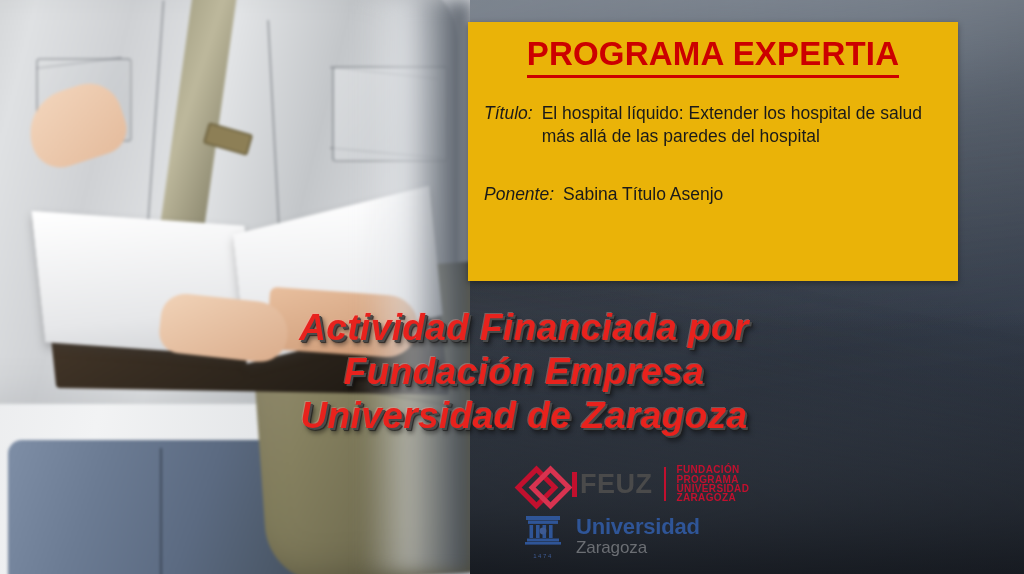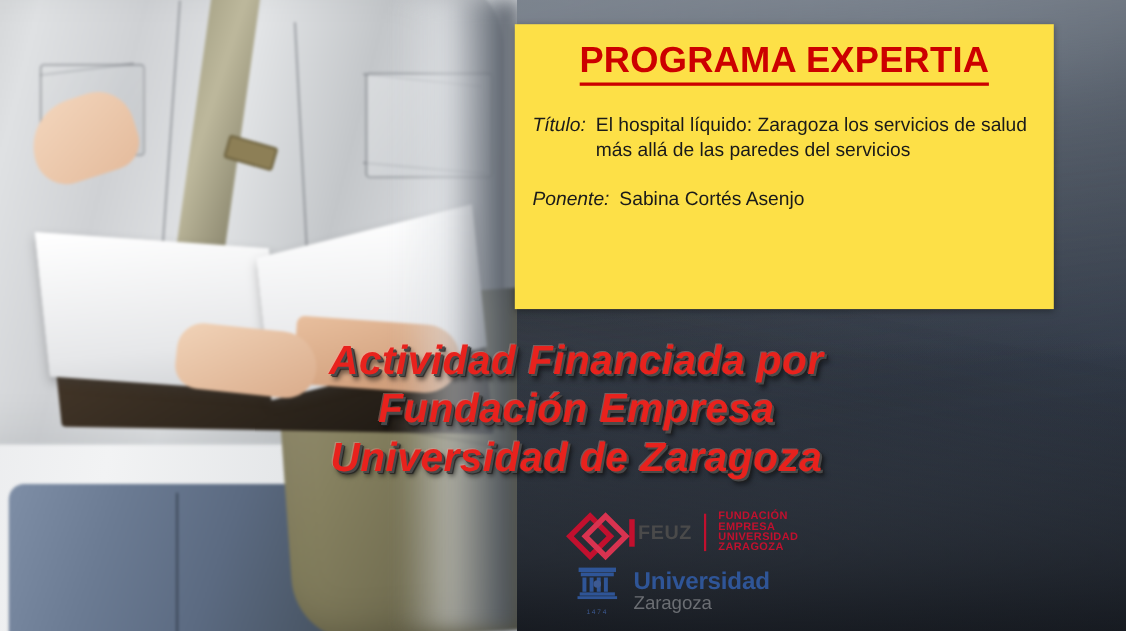--- a/index.html
+++ b/index.html
@@ -158,21 +158,21 @@
   .photo-soft{position:absolute;inset:0;filter:blur(1.4px);}
   .photo-edge{
     position:absolute;right:-2px;top:0;width:110px;height:100%;
     background:linear-gradient(to right,rgba(230,232,234,0) 0%,rgba(222,225,229,.55) 42%,rgba(58,66,78,.92) 100%);
     filter:blur(9px);
   }
 
   
   .panel{
     position:absolute;left:468px;top:22px;width:490px;height:259px;
-    background:#fde047;
+    background:#eab308;
     box-shadow:0 2px 6px rgba(0,0,0,.35);
   }
   .panel-title{
     margin:14px 0 0 0;
     text-align:center;
     color:#cc0000;
     font-size:33px;
     font-weight:bold;
     letter-spacing:.2px;
     line-height:1.1;
@@ -189,21 +189,21 @@
   .row .k{
     font-style:italic;
     white-space:nowrap;
     flex:0 0 auto;
     text-align:center;
   }
   .row .v{padding-left:9px;}
   .row.title-row{margin-bottom:0;}
   .row.title-row .v{max-width:420px;}
   .spacer{height:18px;}
-  .row.compact{margin-top:3px;}
+  .row.compact{margin-top:17px;}
 
   
   .wordart{
     position:absolute;left:0;top:306px;width:1024px;
     text-align:center;
     pointer-events:none;
   }
   .wordart div{
     font-size:37px;
     font-weight:bold;
@@ -231,21 +231,21 @@
     position:absolute;width:21px;height:21px;
     border:5px solid #c2102e;
     transform:rotate(45deg);
   }
   .dia.a{left:1px;top:5px;}
   .dia.b{left:15px;top:5px;border-color:#d83350;}
   .feuz-bar{
     width:5px;height:25px;background:#c2102e;margin-right:3px;flex:0 0 auto;
   }
   .feuz-word{
-    font-size:18px;font-weight:bold;color:#4a4a4a;letter-spacing:.5px;
+    font-size:27px;font-weight:bold;color:#4a4a4a;letter-spacing:.5px;
   }
   .feuz-sep{
     width:2px;height:34px;background:#c2102e;margin:0 11px;flex:0 0 auto;
   }
   .feuz-sub{
     font-size:10px;line-height:9.4px;color:#c2102e;letter-spacing:.35px;font-weight:bold;
   }
   .unizar{display:flex;align-items:center;margin-top:8px;}
   .unizar-mark{width:46px;flex:0 0 auto;text-align:center;}
   .unizar-year{font-size:6px;color:#3d5a93;letter-spacing:1.6px;margin-top:1px;}
@@ -301,30 +301,30 @@
   <div class="panel">
     <div class="panel-title">
       <span>PROGRAMA EXPERTIA</span>
     </div>
 
     <div class="fields">
 
       <div class="row title-row">
         <div class="k">Título:</div>
         <div class="v">
-          <div>El hospital líquido: Zaragoza los servicios de salud</div>
-          <div>más allá de las paredes del servicios</div>
+          <div>El hospital líquido: Extender los hospital de salud</div>
+          <div>más allá de las paredes del hospital</div>
         </div>
       </div>
 
       <div class="spacer"></div>
 
       <div class="row compact">
         <div class="k">Ponente:</div>
-        <div class="v">Sabina Cortés  Asenjo</div>
+        <div class="v">Sabina Título  Asenjo</div>
       </div>
 
 
 
 
     </div>
   </div>
 
   <div class="wordart">
     <div>Actividad Financiada por</div>
@@ -337,21 +337,21 @@
     <div class="feuz">
       <div class="feuz-mark">
         <div class="dia a"></div>
         <div class="dia b"></div>
       </div>
       <div class="feuz-bar"></div>
       <div class="feuz-word">FEUZ</div>
       <div class="feuz-sep"></div>
       <div class="feuz-sub">
         <div>FUNDACIÓN</div>
-        <div>EMPRESA</div>
+        <div>PROGRAMA</div>
         <div>UNIVERSIDAD</div>
         <div>ZARAGOZA</div>
       </div>
     </div>
 
     <div class="unizar">
       <div class="unizar-mark">
         <svg width="40" height="34" viewBox="0 0 40 34">
           <rect x="3" y="2" width="34" height="4" fill="#2f5597"></rect>
           <rect x="5" y="6.5" width="30" height="3.4" fill="#2f5597"></rect>

